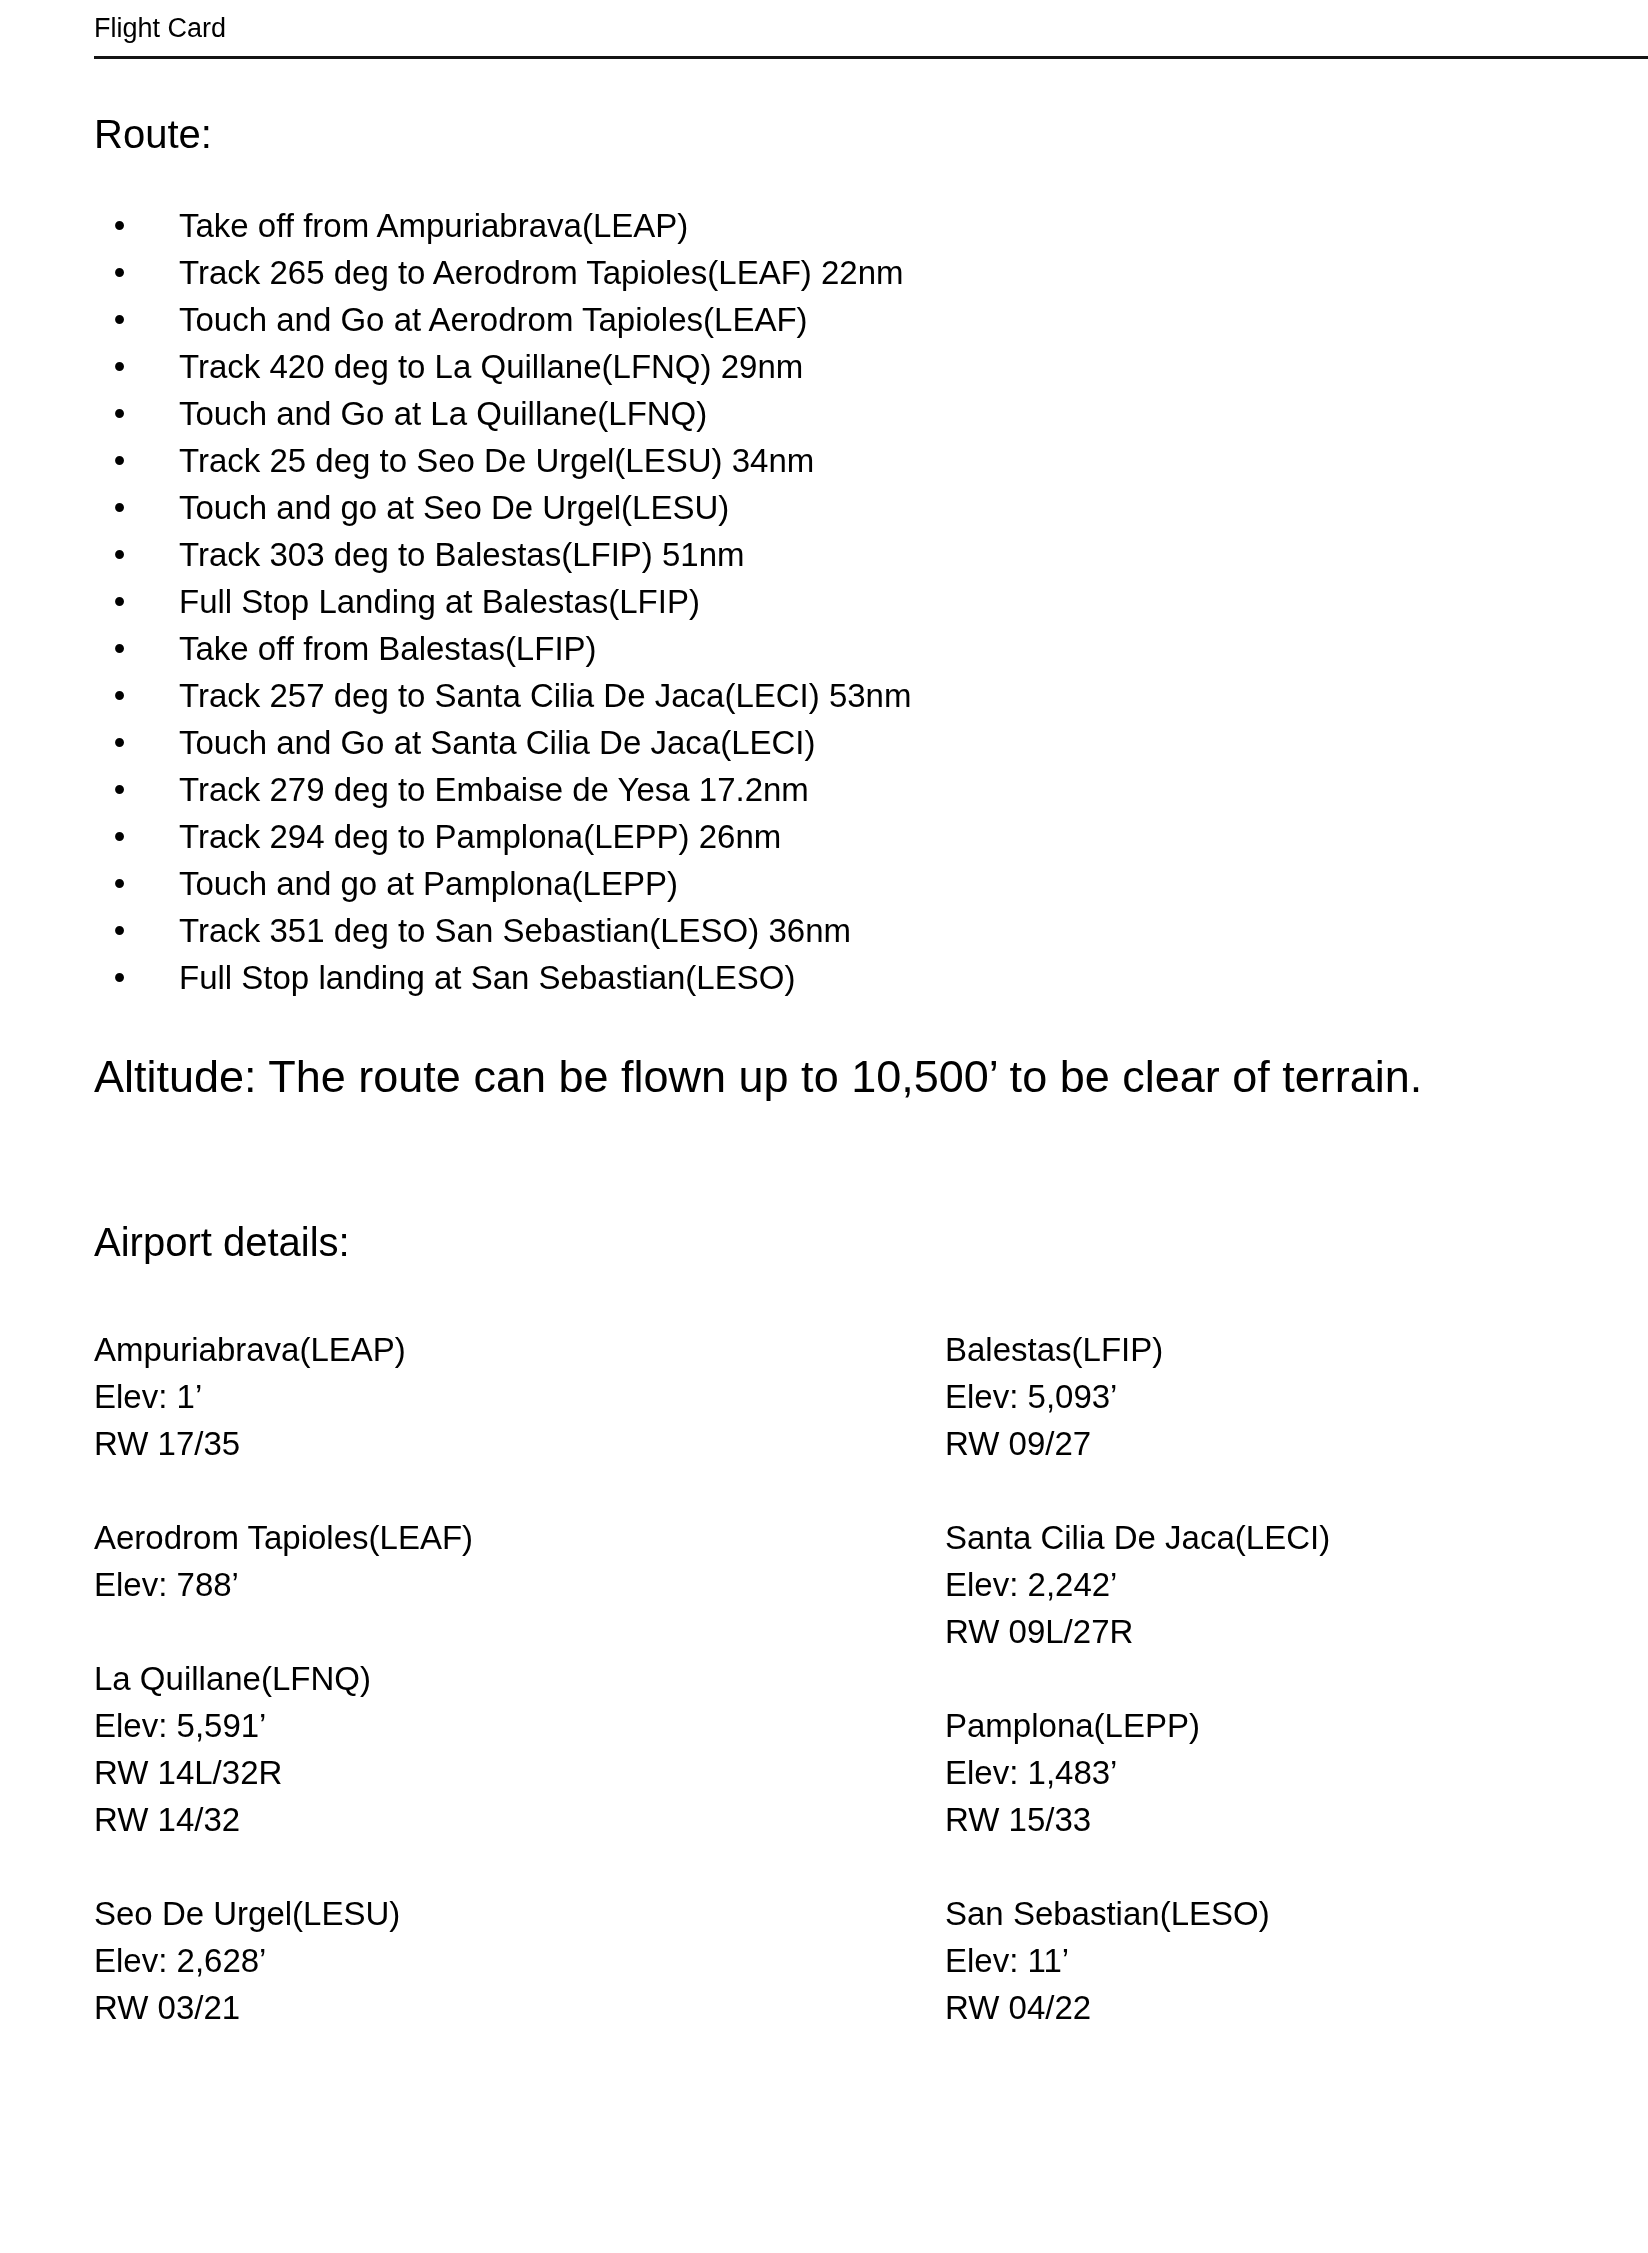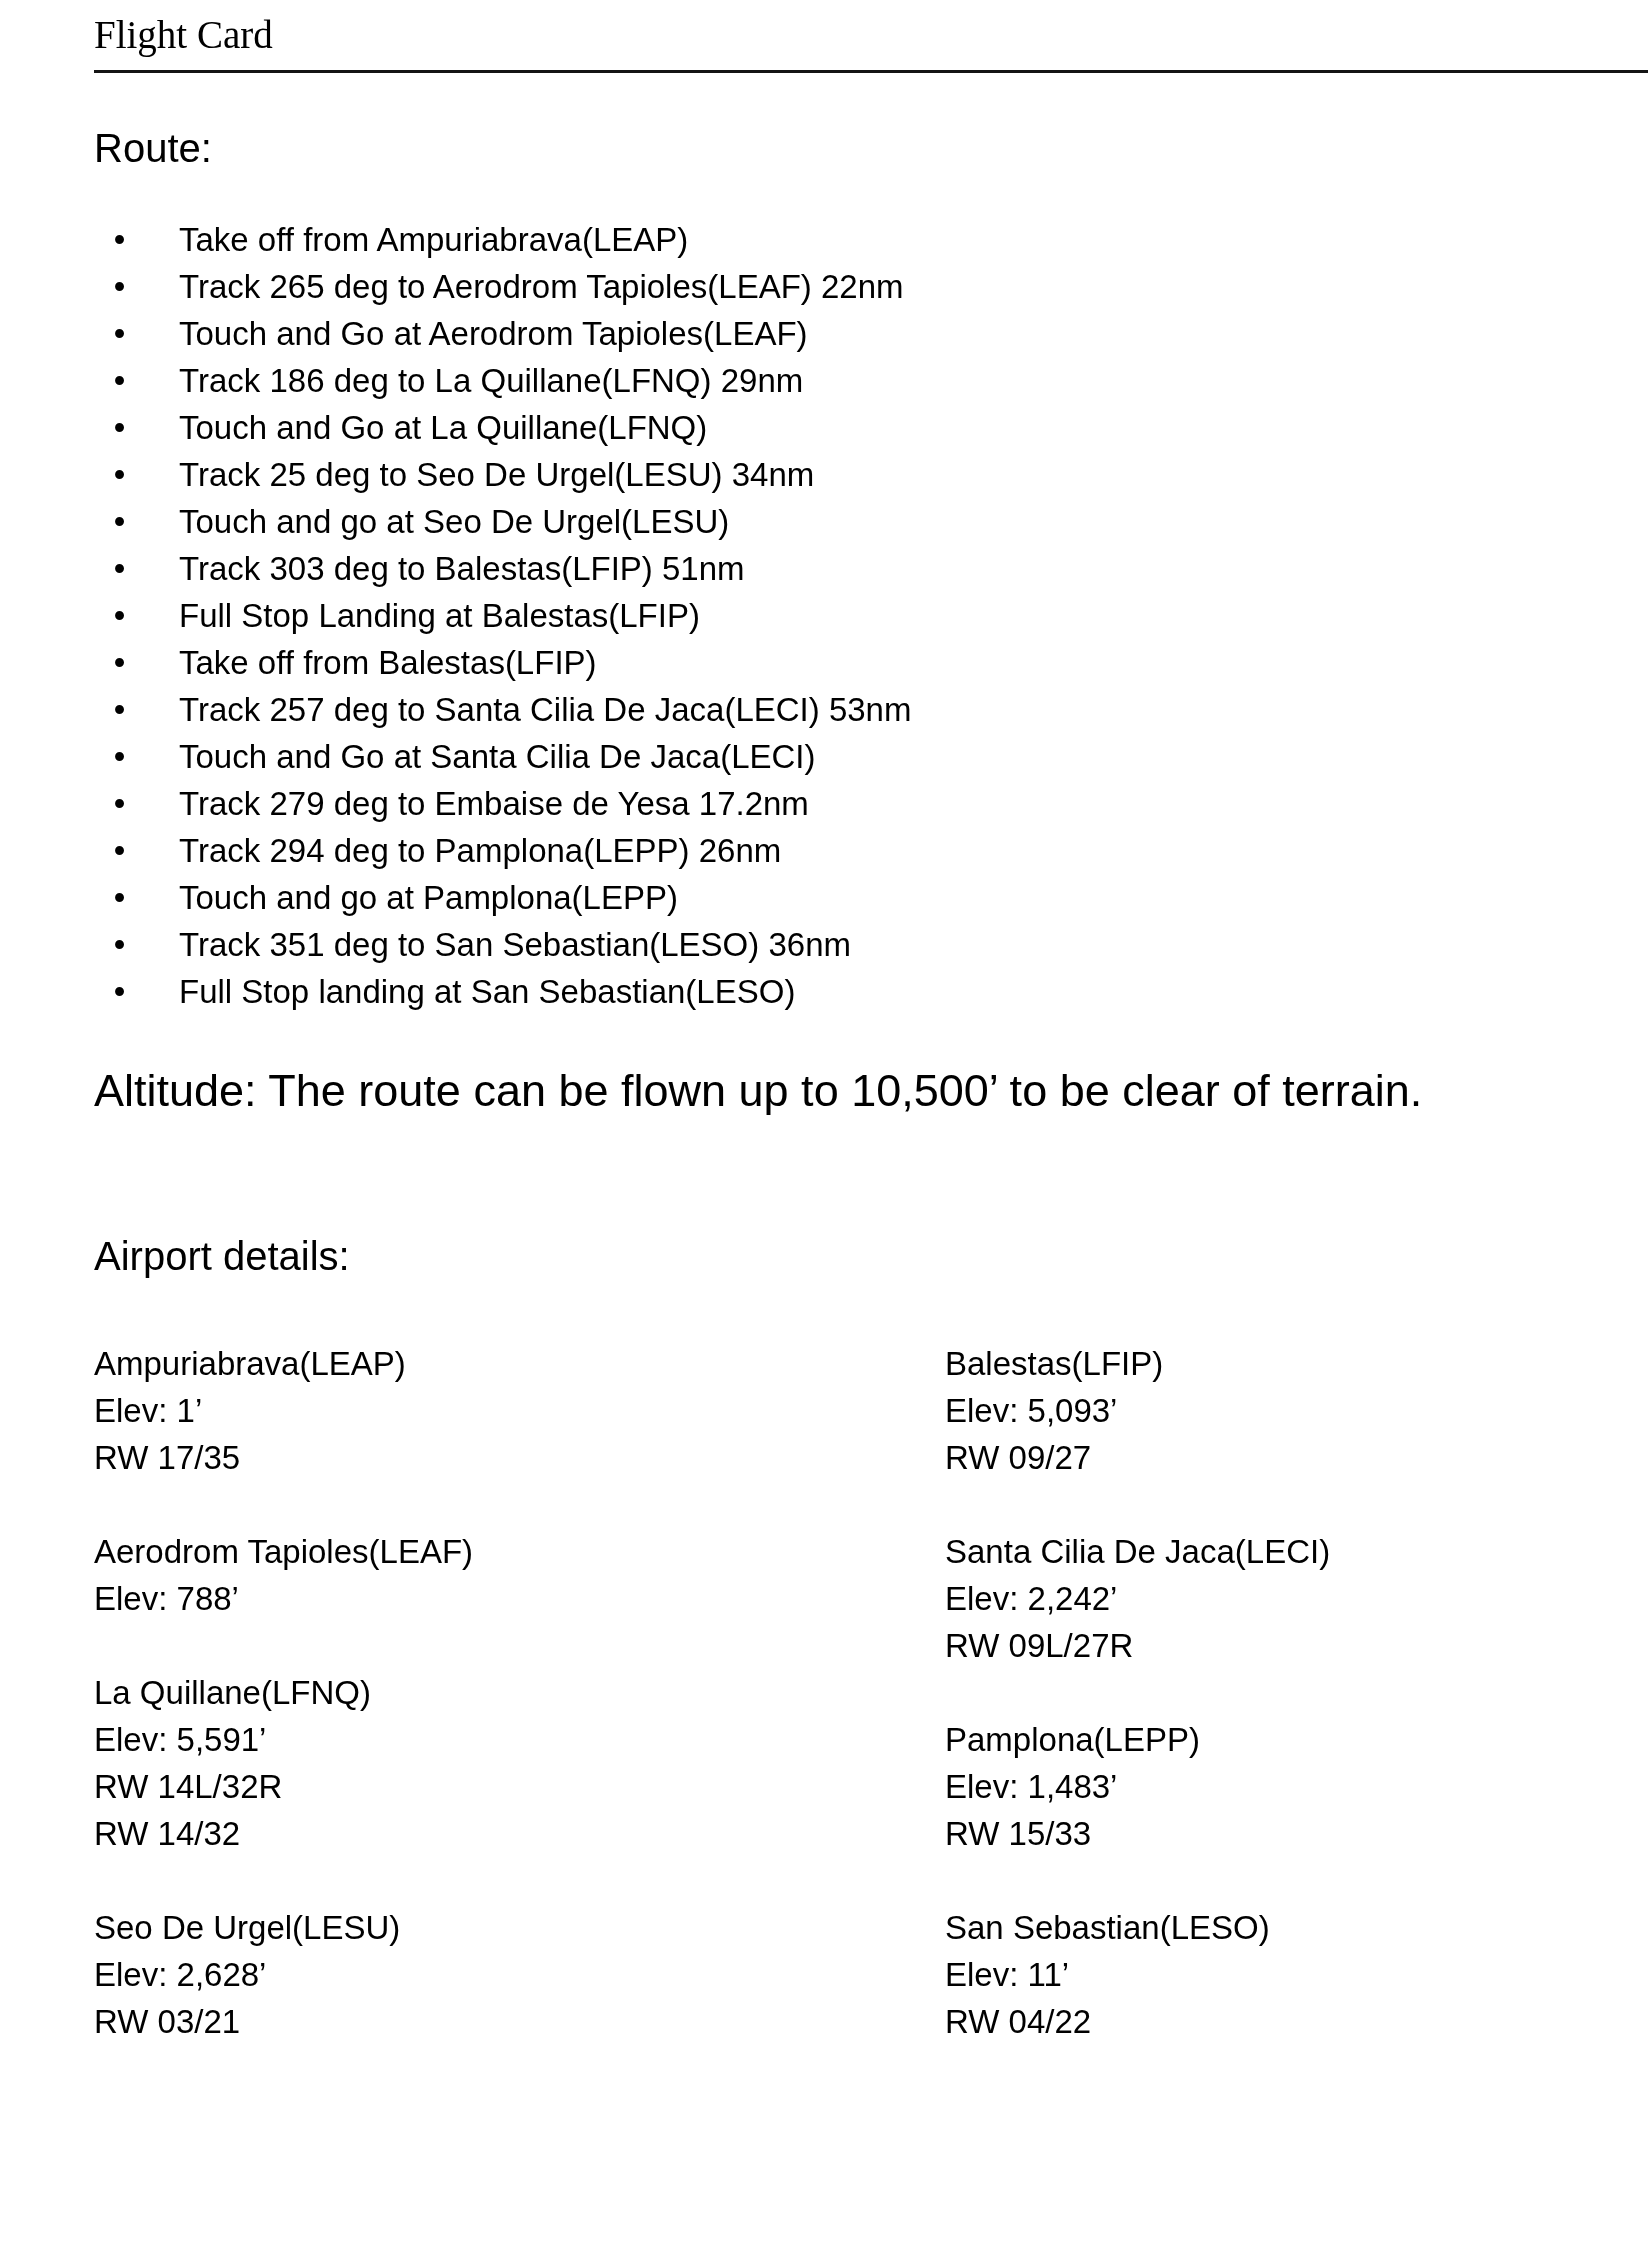--- a/index.html
+++ b/index.html
@@ -11,25 +11,24 @@
     width: 1649px;
     height: 2253px;
     font-family: "Liberation Sans", sans-serif;
     color: #000000;
     overflow: hidden;
   }
   .page {
     padding: 5.4px 0 0 94px;
   }
   .doc-title {
-    font-size: 39px;
+    font-size: 27px;
     font-weight: 400;
     margin: 7.2px 0 0 0;
     line-height: 1.15;
-    font-family: Liberation Serif, serif;
   }
   .title-rule {
     border: none;
     border-top: 3.6px solid #141414;
     margin: 12.5px 0 0 0;
     width: 100%;
   }
   .section-heading {
     font-size: 40px;
     font-weight: 400;
@@ -81,21 +80,21 @@
 
   <h1 class="doc-title">Flight Card</h1>
   <hr class="title-rule">
 
   <section>
     <h2 class="section-heading">Route:</h2>
     <ul class="route-list" id="route-list">
         <li>Take off from Ampuriabrava(LEAP)</li>
         <li>Track 265 deg to Aerodrom Tapioles(LEAF) 22nm</li>
         <li>Touch and Go at Aerodrom Tapioles(LEAF)</li>
-        <li>Track 186 deg to La Quillane(LFNQ) 29nm</li>
+        <li>Track 420 deg to La Quillane(LFNQ) 29nm</li>
         <li>Touch and Go at La Quillane(LFNQ)</li>
         <li>Track 25 deg to Seo De Urgel(LESU) 34nm</li>
         <li>Touch and go at Seo De Urgel(LESU)</li>
         <li>Track 303 deg to Balestas(LFIP) 51nm</li>
         <li>Full Stop Landing at Balestas(LFIP)</li>
         <li>Take off from Balestas(LFIP)</li>
         <li>Track 257 deg to Santa Cilia De Jaca(LECI) 53nm</li>
         <li>Touch and Go at Santa Cilia De Jaca(LECI)</li>
         <li>Track 279 deg to Embaise de Yesa 17.2nm</li>
         <li>Track 294 deg to Pamplona(LEPP) 26nm</li>

